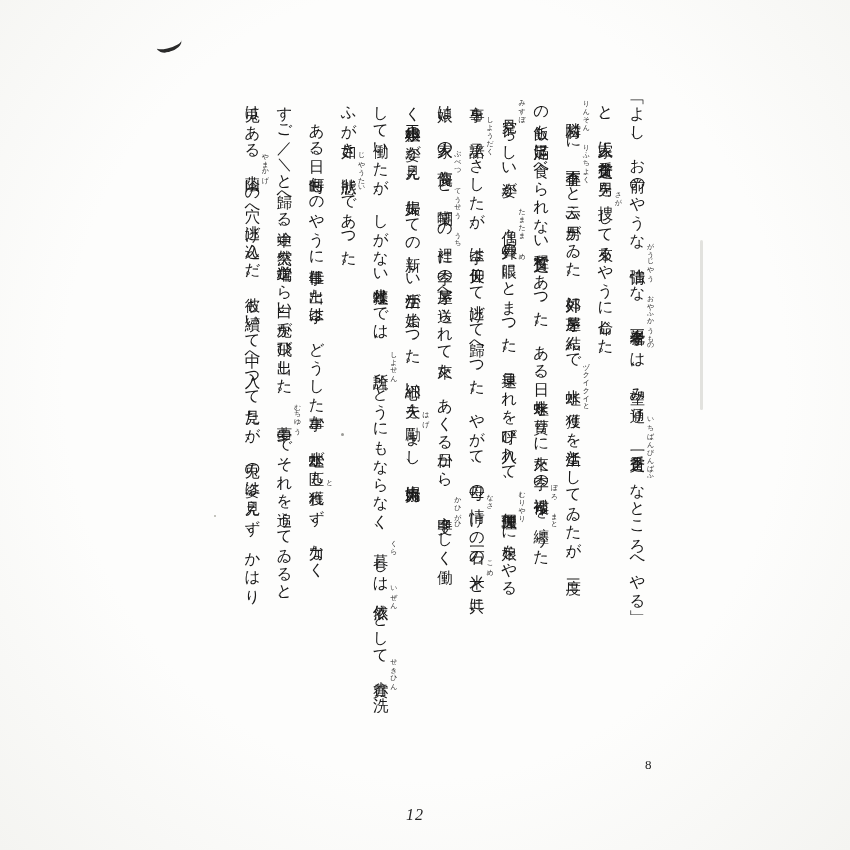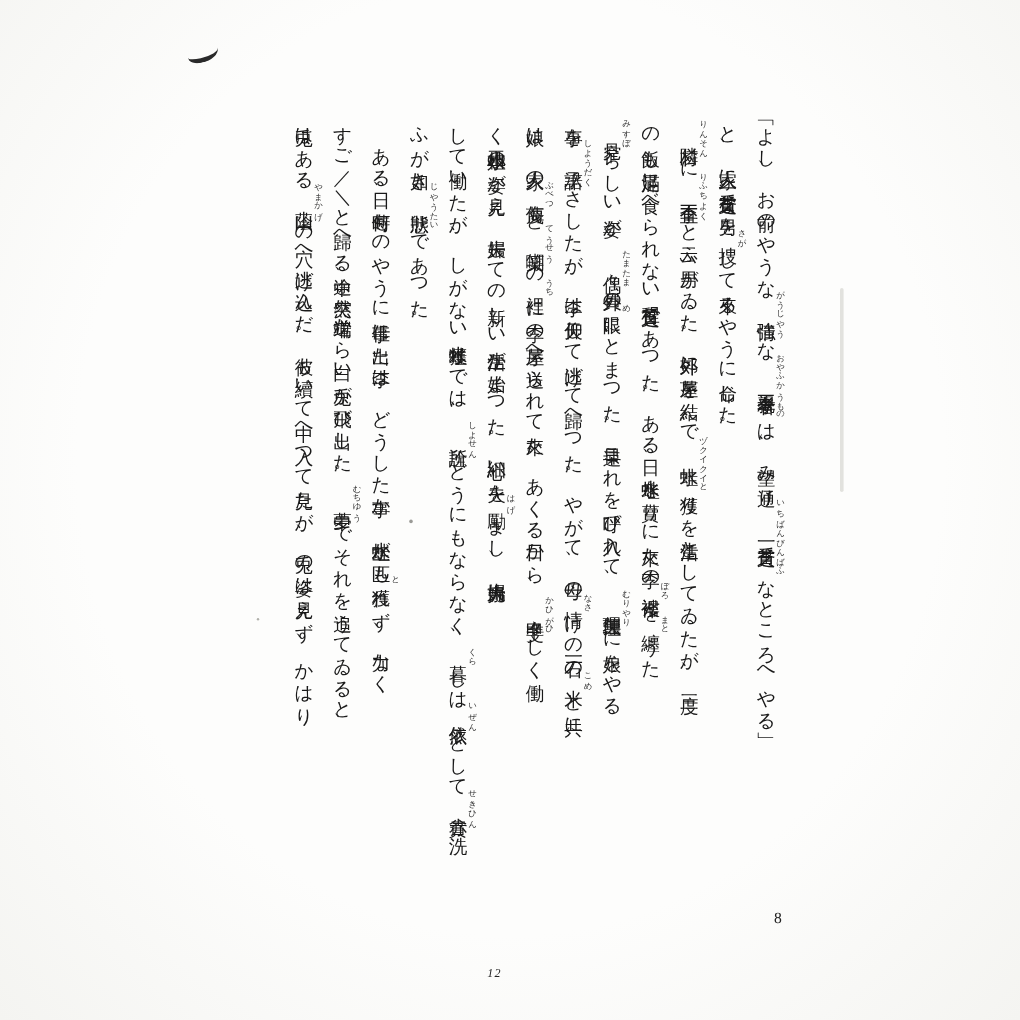--- a/index.html
+++ b/index.html
@@ -44,21 +44,21 @@
     position: absolute;
     left: 645px;
     top: 757px;
     font-size: 13px;
     color: #222;
   }
   .pagenum-bottom {
     position: absolute;
     left: 406px;
     top: 806px;
-    font-size: 10px;
+    font-size: 16px;
     letter-spacing: 1px;
     color: #222;
     font-style: italic;
   }
   
   .ink-mark {
     position: absolute;
     left: 156px;
     top: 36px;
     width: 26px;

